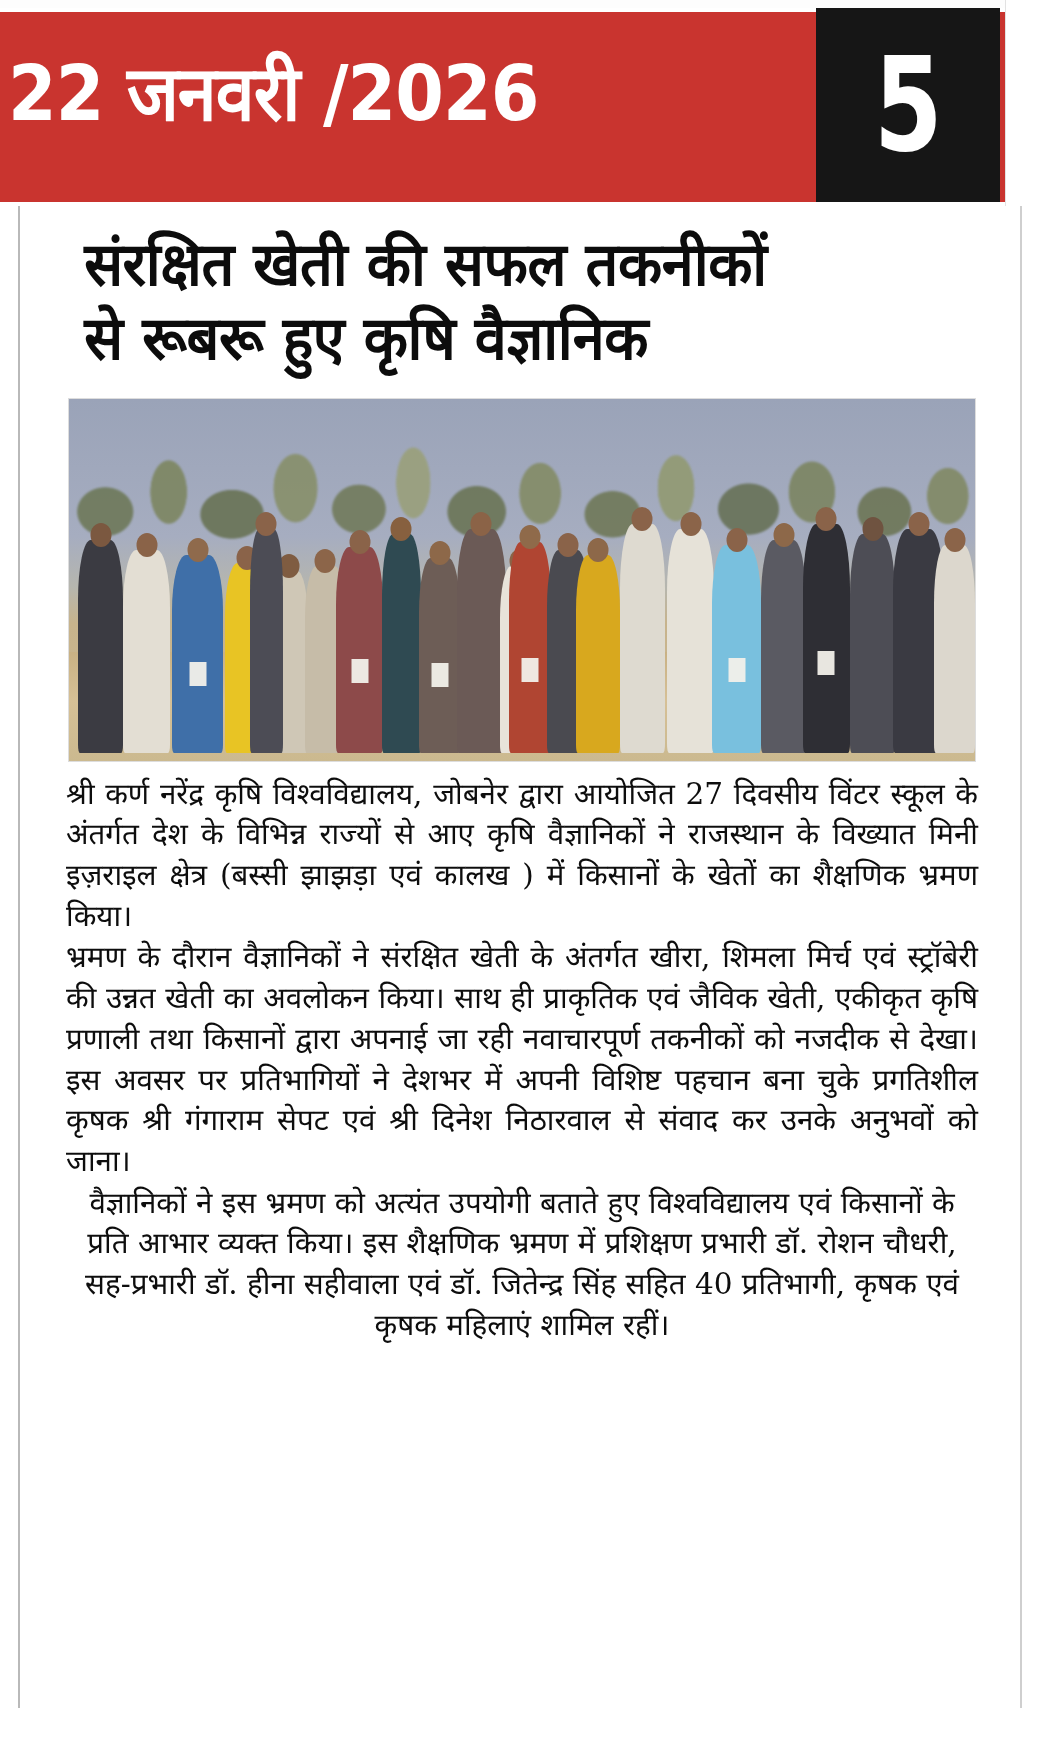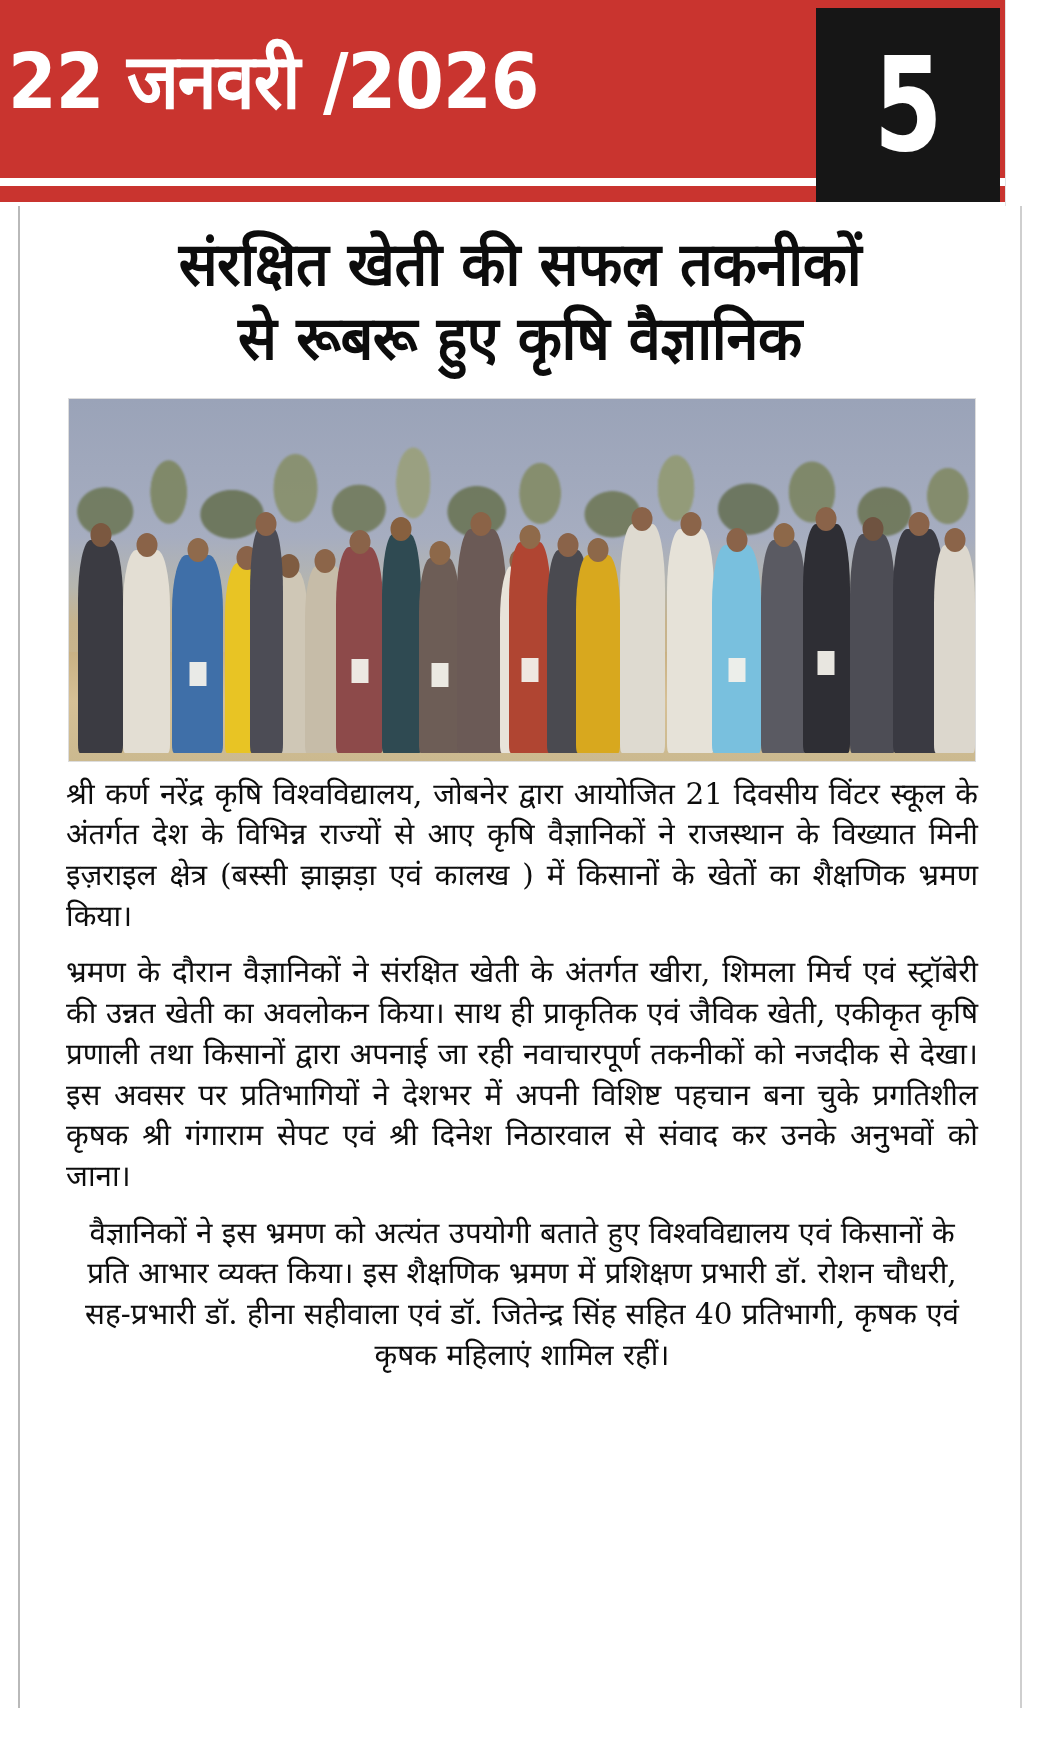--- a/index.html
+++ b/index.html
@@ -21,21 +21,21 @@
     position: absolute;
     left: 0; top: 0;
     width: 1040px; height: 8px;
     background: #fdfdfd;
   }
 
   
   .masthead {
     position: absolute;
     left: 0;
-    top: 0;
+    top: 12px;
     width: 1005px;
     height: 178px;
     background: #c9342f;
     box-sizing: border-box;
   }
   .masthead-date {
     position: absolute;
     left: 8px;
     top: 14px;
     width: 790px;
@@ -122,21 +122,21 @@
     position: absolute;
     left: 36px;
     top: 0;
     width: 968px;
   }
 
   
   .headline {
     margin: 0;
     padding: 22px 30px 0 30px;
-    text-align: center;
+    text-align: left;
     color: #0c0c0c;
     font-family: "DejaVu Sans", sans-serif;
     font-weight: 700;
     font-size: 60px;
     line-height: 1.23;
     letter-spacing: -0.5px;
   }
   .headline .hl-line {
     display: block;
     white-space: nowrap;
@@ -274,21 +274,21 @@
     font-family: "DejaVu Serif", "Liberation Serif", serif;
     font-size: 29.5px;
     line-height: 1.38;
     text-align: justify;
     text-justify: inter-word;
   }
   .body-text p {
     margin: 0;
   }
   .body-text p + p {
-    margin-top: 16px;
+    margin-top: 1px;
   }
   .lead-in {
     font-weight: 400;
   }
   .para-last {
     text-align: center;
   }
 </style>
 </head>
 <body>
@@ -397,19 +397,19 @@
             </div>
           <div class="person" style="left:95.5%;width:4.5%;height:80%;background:#dcd7cd;">
               <span class="head" style="background:#8b6449;"></span>
             </div>
         </div>
       </div>
     </div>
 
 
     <div class="body-text">
-      <p><span class="lead-in">श्री कर्ण</span><span> नरेंद्र कृषि विश्वविद्यालय, जोबनेर द्वारा आयोजित 21 दिवसीय विंटर स्कूल के अंतर्गत देश के विभिन्न राज्यों से आए कृषि वैज्ञानिकों ने राजस्थान के विख्यात मिनी इज़राइल क्षेत्र (बस्सी झाझड़ा एवं कालख ) में किसानों के खेतों का शैक्षणिक भ्रमण किया।</span></p>
+      <p><span class="lead-in">श्री कर्ण</span><span> नरेंद्र कृषि विश्वविद्यालय, जोबनेर द्वारा आयोजित 27 दिवसीय विंटर स्कूल के अंतर्गत देश के विभिन्न राज्यों से आए कृषि वैज्ञानिकों ने राजस्थान के विख्यात मिनी इज़राइल क्षेत्र (बस्सी झाझड़ा एवं कालख ) में किसानों के खेतों का शैक्षणिक भ्रमण किया।</span></p>
       <p>भ्रमण के दौरान वैज्ञानिकों ने संरक्षित खेती के अंतर्गत खीरा, शिमला मिर्च एवं स्ट्रॉबेरी की उन्नत खेती का अवलोकन किया। साथ ही प्राकृतिक एवं जैविक खेती, एकीकृत कृषि प्रणाली तथा किसानों द्वारा अपनाई जा रही नवाचारपूर्ण तकनीकों को नजदीक से देखा। इस अवसर पर प्रतिभागियों ने देशभर में अपनी विशिष्ट पहचान बना चुके  प्रगतिशील कृषक श्री गंगाराम सेपट एवं श्री दिनेश निठारवाल से संवाद कर उनके अनुभवों को जाना।</p>
       <p class="para-last">वैज्ञानिकों ने इस भ्रमण को अत्यंत उपयोगी बताते हुए विश्वविद्यालय एवं किसानों के प्रति आभार व्यक्त किया। इस शैक्षणिक भ्रमण में प्रशिक्षण प्रभारी डॉ. रोशन चौधरी, सह-प्रभारी डॉ. हीना सहीवाला एवं डॉ. जितेन्द्र सिंह सहित 40 प्रतिभागी, कृषक एवं कृषक महिलाएं शामिल रहीं।</p>
     </div>
 
   </div>
 </div>
 
 </body></html>

